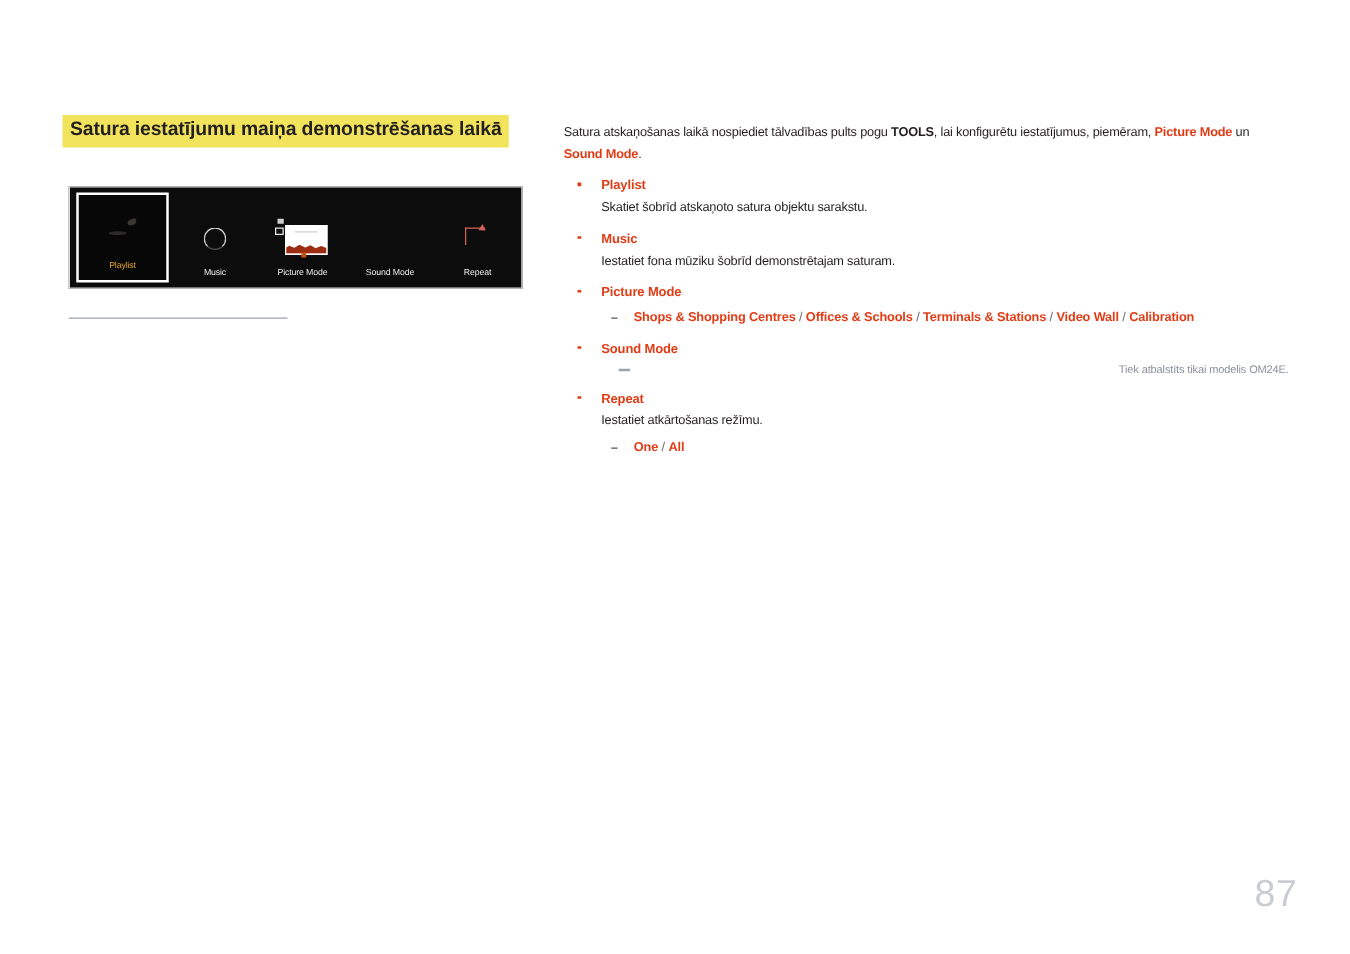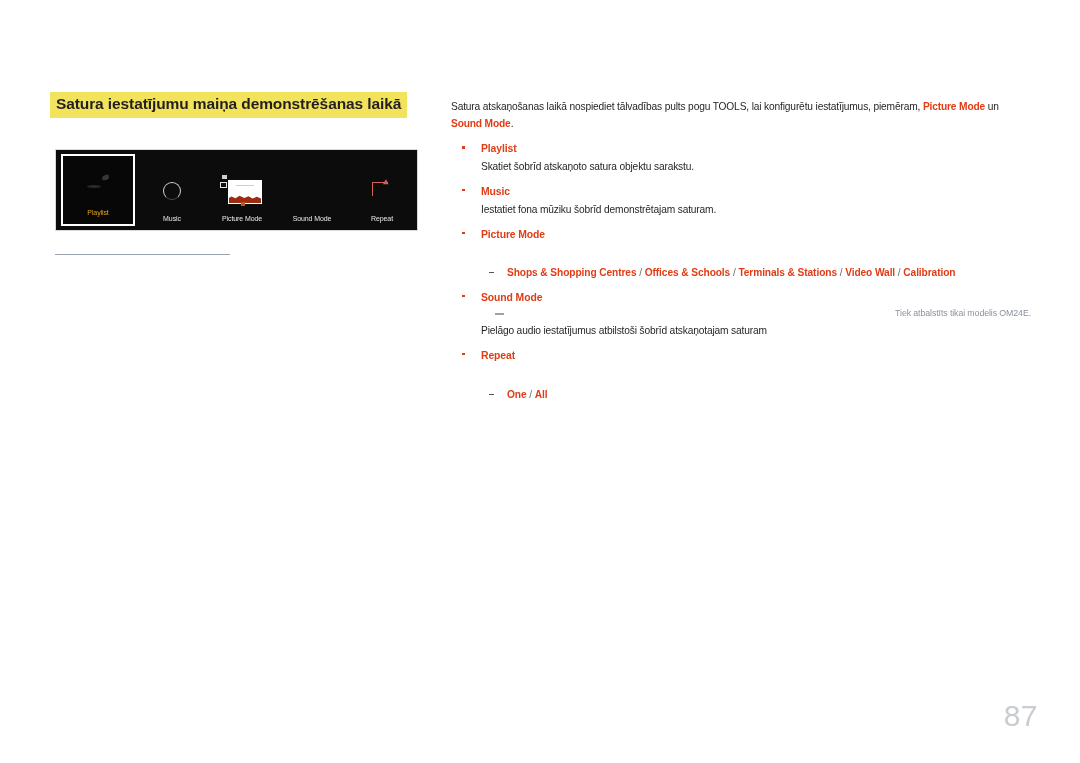--- a/index.html
+++ b/index.html
@@ -212,21 +212,21 @@
     top: 99px;
     width: 580px;
   }
 
   #intro {
     font-size: 10.2px;
     line-height: 1.62;
     color: #231f20;
     letter-spacing: -0.15px;
   }
-  #intro .b { font-weight: normal; margin-top: 44px; }
+  #intro .b { font-weight: bold; margin-top: 44px; }
   #intro .r { color: #e03c15; font-weight: bold; }
 
   .bullet-row {
     position: relative;
     padding-left: 30px;
     margin-top: 9px;
   }
   .bullet-row > .dot {
     position: absolute;
     left: 11px;
@@ -246,21 +246,21 @@
     font-size: 10.2px;
     color: #231f20;
     line-height: 1.6;
     letter-spacing: -0.15px;
     margin-top: 2px;
   }
 
   .sub-row {
     position: relative;
     padding-left: 26px;
-    margin-top: 23px;
+    margin-top: 5px;
   }
   .sub-row > .sdash {
     position: absolute;
     left: 8px;
     top: 7px;
     width: 5px;
     height: 1px;
     background: #555;
   }
   .sopts {
@@ -390,26 +390,26 @@
     </div>
   </div>
 
   <div class="bullet-row">
     <span class="dot"></span>
     <div class="blabel">Sound Mode</div>
     <div class="note-row">
       <span class="ndash"></span>
       <div class="ntext">Tiek atbalstīts tikai modelis OM24E.</div>
     </div>
-    <div class="bdesc">Pielāgo audio iestatījumus atbilstoši šobrīd atskaņotajam saturam</div>
   </div>
 
   <div class="bullet-row">
     <span class="dot"></span>
     <div class="blabel">Repeat</div>
+    <div class="bdesc">Iestatiet atkārtošanas režīmu.</div>
     <div class="sub-row">
       <span class="sdash"></span>
       <div class="sopts"><span>One</span><span class="sep"> / </span><span>All</span></div>
     </div>
   </div>
 
 </div>
 
 <div id="page-number">87</div>
 

